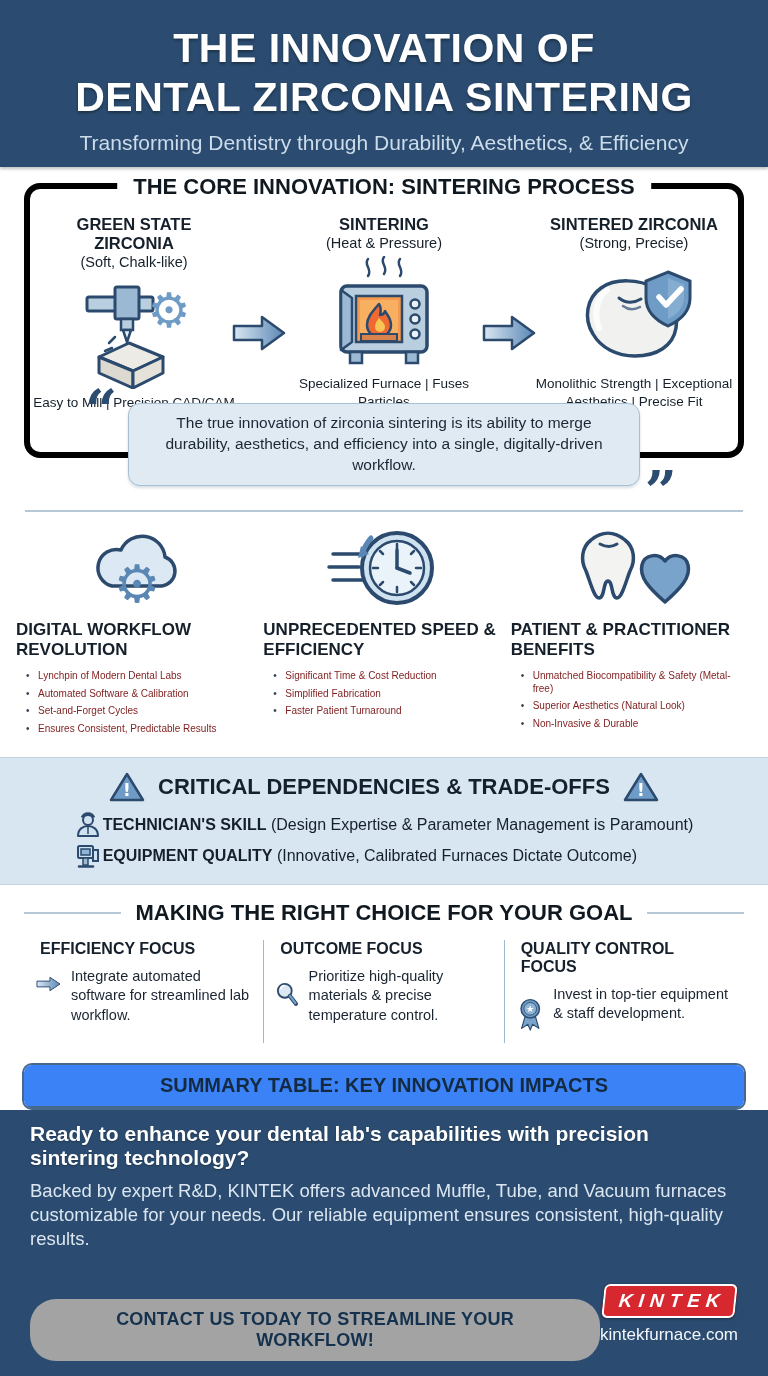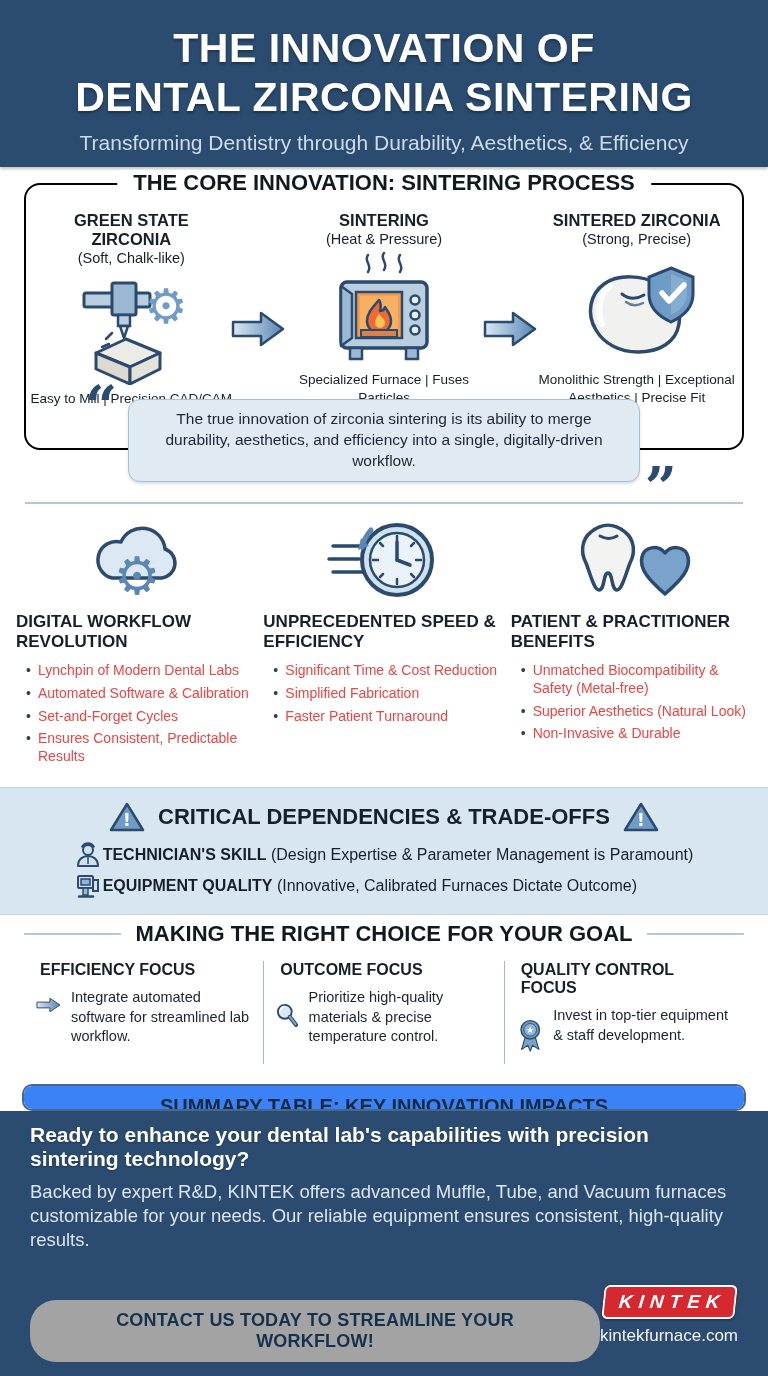--- a/index.html
+++ b/index.html
@@ -11,21 +11,21 @@
   }
   svg text { font-family:"DejaVu Sans",sans-serif; }
 
   
   .hero { background:#2b4c70; color:#fff; text-align:center; padding:24px 10px 12px; box-shadow:0 2px 3px rgba(0,0,0,.25); }
   .hero h1 { font-size:41px; line-height:1.2; font-weight:700; letter-spacing:.5px; text-shadow:0 2px 3px rgba(0,0,0,.35); }
   .hero .sub { margin-top:9px; font-size:21px; font-weight:400; color:#ccdcea; }
 
   
   .core-wrap { padding:16px 24px 0; }
-  .core-box { position:relative; border:2px solid #000000; border-radius:16px; padding:26px 6px 40px; }
+  .core-box { position:relative; border:6px solid #000000; border-radius:16px; padding:26px 6px 40px; }
   .core-title { position:absolute; top:-15px; left:50%; transform:translateX(-50%);
     background:#fff; padding:0 16px; font-size:22px; font-weight:700; white-space:nowrap; color:#101820; }
   .steps { display:flex; justify-content:space-between; align-items:flex-start; }
   .step { width:204px; text-align:center; }
   .step h3 { font-size:16.5px; font-weight:700; }
   .step .ssub { font-size:14.5px; margin-top:1px; }
   .step .icon-zone { height:116px; display:flex; align-items:center; justify-content:center; margin-top:4px; }
   .step .cap { font-size:13.5px; line-height:1.3; margin:4px -8px 0; }
   .step-arrow { align-self:flex-start; margin-top:98px; flex:0 0 auto; }
 
@@ -38,34 +38,34 @@
   .q-close { right:-38px; bottom:-34px; }
 
   .divider { border:none; border-top:2px solid #b6c8d6; margin:52px 25px 0; }
 
   
   .benefits { display:flex; gap:6px; padding:12px 16px 6px; }
   .bcol { flex:1; }
   .bcol .icon-zone { height:88px; display:flex; align-items:center; justify-content:center; }
   .bcol h3 { font-size:17px; font-weight:700; line-height:1.2; margin:8px 0 9px; }
   .bcol ul { list-style:none; padding:0 2px 0 10px; }
-  .bcol li { position:relative; font-size:14px; line-height:1.28; padding-left:12px; margin-bottom:5px; color:#ef4444; }
+  .bcol li { position:relative; font-size:10px; line-height:1.28; padding-left:12px; margin-bottom:5px; color:#7f1d1d; }
   .bcol li::before { content:"•"; position:absolute; left:0; color:#33404f; }
 
   
   .critical { background:#d8e6f1; border-top:1px solid #c2d4e2; border-bottom:1px solid #c2d4e2;
     margin-top:10px; padding:13px 0 15px; }
   .crit-title { display:flex; align-items:center; justify-content:center; gap:13px;
     font-size:22px; font-weight:700; color:#14202d; }
   .crit-items { width:fit-content; margin:9px auto 0; }
   .crit-item { display:flex; align-items:center; gap:2px; margin-top:5px; font-size:16px; }
   .crit-item b { font-weight:700; }
 
   
-  .choice { padding:6px 24px 6px; }
+  .choice { padding:15px 24px 6px; }
   .choice-title { display:flex; align-items:center; gap:14px; font-size:22px; font-weight:700; color:#101820; }
   .choice-title::before,.choice-title::after { content:""; flex:1; border-top:2px solid #b6c8d6; }
   .choice-cols { display:flex; margin-top:14px; }
   .ccol { flex:1; padding:0 12px; }
   .ccol + .ccol { border-left:1.5px solid #9fb9cd; }
   .ccol h4 { font-size:16px; font-weight:700; margin:0 0 9px 4px; }
   .ccol .crow { display:flex; gap:10px; align-items:flex-start; }
   .ccol .ctext { font-size:14.5px; line-height:1.35; color:#1b2431; }
 
   

